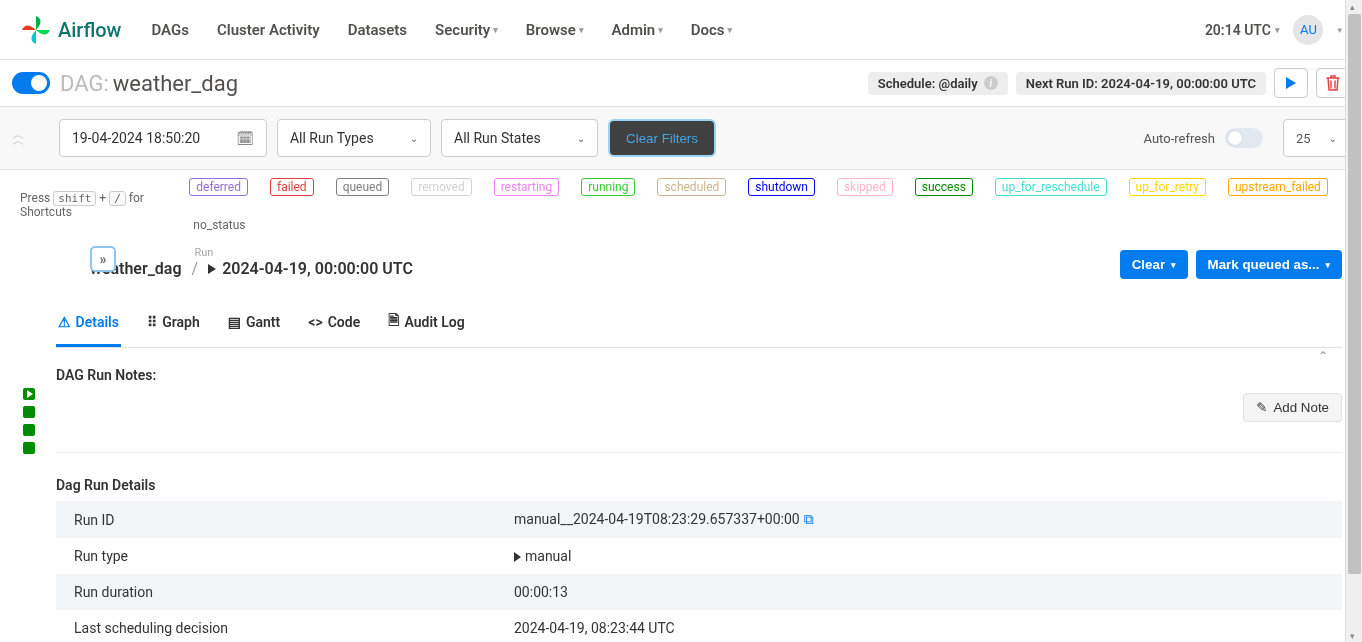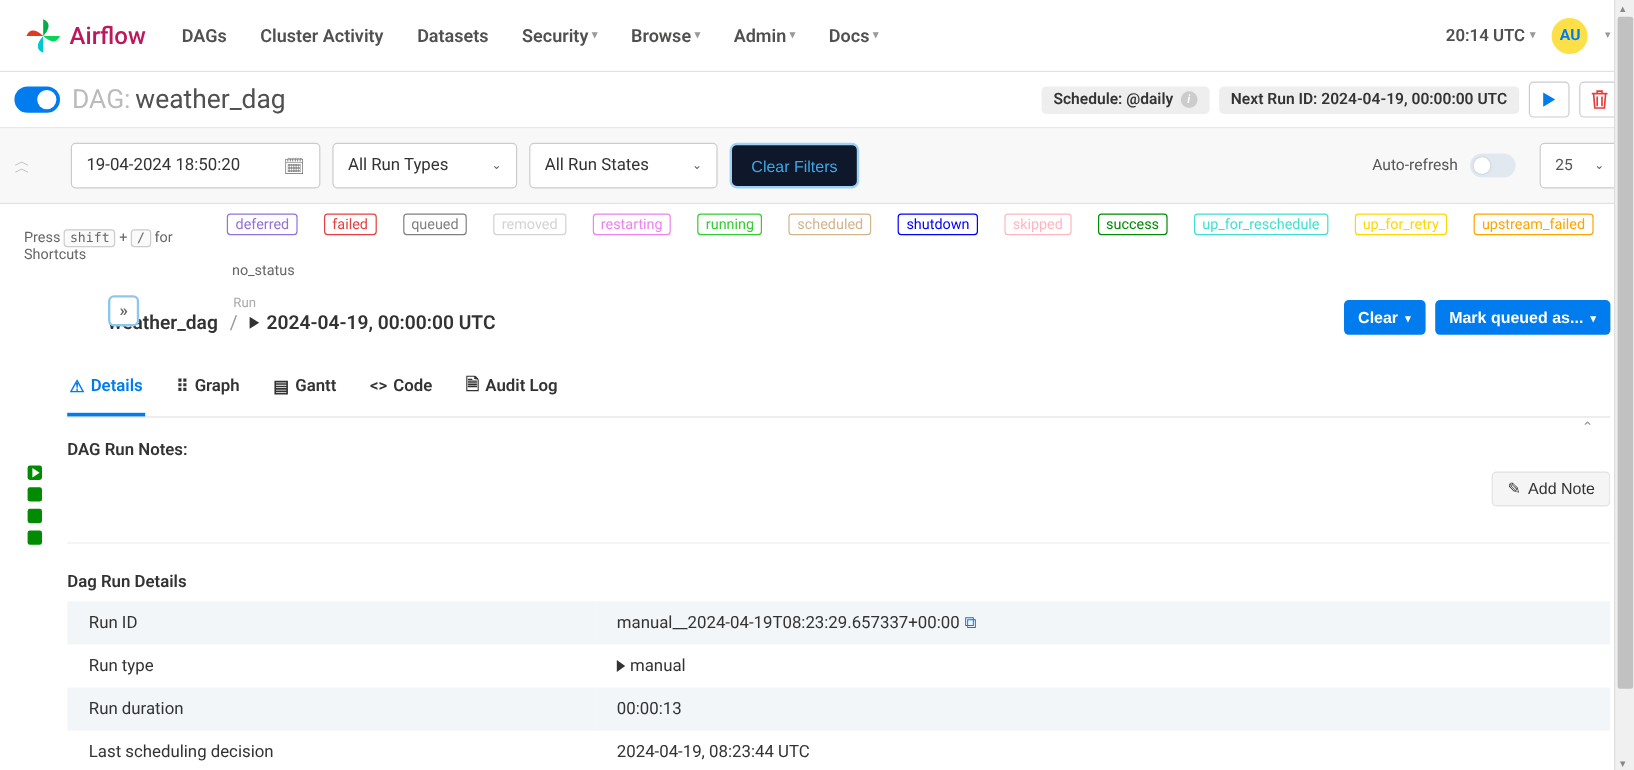--- a/index.html
+++ b/index.html
@@ -2,27 +2,27 @@
 <html><head>
 <meta charset="utf-8">
 <style>
 * { box-sizing: border-box; margin: 0; padding: 0; }
 body { font-family: -apple-system, BlinkMacSystemFont, "Segoe UI", Roboto, "Helvetica Neue", Arial, sans-serif; font-size: 14px; color: #333; background: #fff; }
 
 
 .top-nav { display: flex; align-items: center; padding: 0 20px; height: 60px; border-bottom: 1px solid #e1e1e1; }
 .logo-wrap { display: flex; align-items: center; gap: 6px; margin-right: 30px; }
 .logo-svg { width: 32px; height: 32px; }
-.logo-text { font-size: 20px; font-weight: 500; color: #be185d; }
+.logo-text { font-size: 20px; font-weight: 500; color: #0f766e; }
 .nav-links { display: flex; gap: 28px; }
 .nav-link { color: #51504f; font-weight: 600; font-size: 15px; cursor: pointer; display: flex; align-items: center; gap: 3px; }
 .nav-caret { font-size: 9px; color: #999; }
 .nav-right { margin-left: auto; display: flex; align-items: center; gap: 14px; }
 .time-label { font-weight: 600; color: #51504f; display: flex; align-items: center; gap: 4px; }
-.avatar { width: 30px; height: 30px; border-radius: 50%; background: #fde047; color: #017cee; display: flex; align-items: center; justify-content: center; font-weight: 700; font-size: 13px; }
+.avatar { width: 30px; height: 30px; border-radius: 50%; background: #e5e5e5; color: #017cee; display: flex; align-items: center; justify-content: center; font-weight: 400; font-size: 13px; }
 .user-caret { font-size: 9px; color: #999; }
 
 
 .dag-header { display: flex; align-items: center; padding: 8px 12px; border-bottom: 1px solid #e1e1e1; }
 .toggle { position: relative; width: 38px; height: 22px; background: #017cee; border-radius: 11px; margin-right: 10px; cursor: pointer; }
 .toggle::after { content: ""; position: absolute; width: 16px; height: 16px; background: #fff; border-radius: 50%; top: 3px; right: 3px; }
 .dag-title-prefix { color: #bbb; font-size: 22px; font-weight: 400; }
 .dag-title-name { color: #51504f; font-size: 22px; font-weight: 400; margin-left: 4px; }
 .header-right { margin-left: auto; display: flex; align-items: center; gap: 8px; }
 .pill { background: #eee; border-radius: 4px; padding: 4px 10px; font-size: 13px; color: #333; font-weight: 600; display: flex; align-items: center; gap: 6px; }
@@ -30,21 +30,21 @@
 .run-btn { border: 1px solid #ccc; background: #fff; width: 34px; height: 30px; border-radius: 4px; display: flex; align-items: center; justify-content: center; cursor: pointer; }
 .play-triangle { width: 0; height: 0; border-left: 10px solid #017cee; border-top: 6px solid transparent; border-bottom: 6px solid transparent; }
 .trash-btn { border: 1px solid #ccc; background: #fff; width: 34px; height: 30px; border-radius: 4px; color: #e53e3e; display: flex; align-items: center; justify-content: center; cursor: pointer; }
 
 
 .filter-bar { display: flex; align-items: center; padding: 12px 12px; border-bottom: 1px solid #e1e1e1; background: #f8f8f8; }
 .collapse-arrows { color: #bbb; font-size: 13px; margin-right: 34px; cursor: pointer; display: inline-flex; flex-direction: column; line-height: 6px; }
 .filter-input, .filter-select { height: 38px; border: 1px solid #ccc; background: #fff; border-radius: 4px; padding: 0 12px; display: flex; align-items: center; gap: 36px; color: #333; cursor: pointer; margin-right: 10px; }
 .filter-caret { font-size: 10px; color: #666; }
 .date-icon { color: #666; }
-.clear-btn { height: 38px; border: 2px solid #9dd3f4; background: #0f172a; color: #3fa7e6; border-radius: 6px; padding: 0 16px; font-weight: 500; cursor: pointer; }
+.clear-btn { height: 38px; border: 2px solid #9dd3f4; background: #404040; color: #3fa7e6; border-radius: 6px; padding: 0 16px; font-weight: 500; cursor: pointer; }
 .auto-refresh { margin-left: auto; display: flex; align-items: center; gap: 10px; color: #555; font-size: 13px; }
 .mini-toggle { width: 38px; height: 20px; background: #e2e8f0; border-radius: 10px; position: relative; cursor: pointer; }
 .mini-toggle::after { content: ""; position: absolute; width: 14px; height: 14px; background: #fff; border-radius: 50%; top: 3px; left: 3px; box-shadow: 0 0 2px rgba(0,0,0,.2); }
 .page-size-select { height: 38px; border: 1px solid #ccc; background: #fff; border-radius: 4px; padding: 0 12px; display: flex; align-items: center; gap: 18px; cursor: pointer; margin-left: 10px; }
 
 
 .legend-bar { display: flex; align-items: center; padding: 8px 20px; font-size: 12px; color: #666; }
 .kbd { border: 1px solid #ccc; border-radius: 3px; background: #fafafa; padding: 0 4px; font-family: monospace; font-size: 11px; }
 .legend-right { margin-left: auto; display: flex; gap: 22px; flex-wrap: wrap; align-items: center; }
 .state-pill { border: 1px solid; border-radius: 3px; padding: 1px 6px; font-size: 12px; background: #fff; cursor: pointer; }

